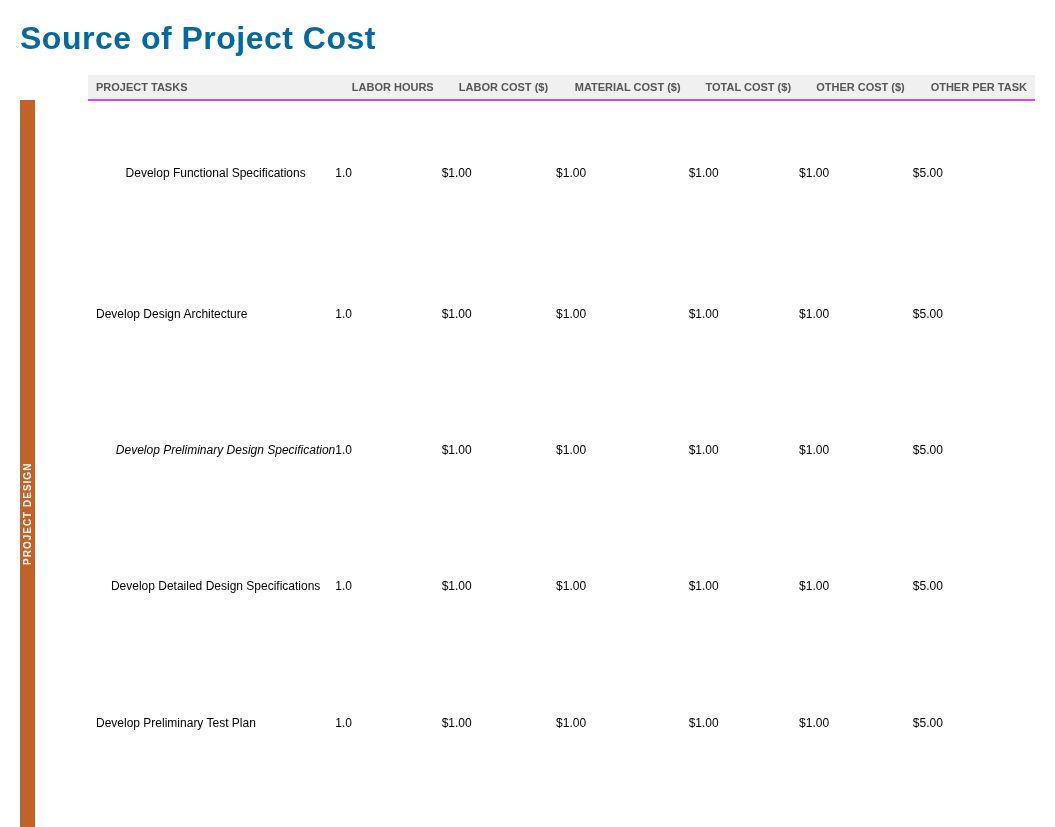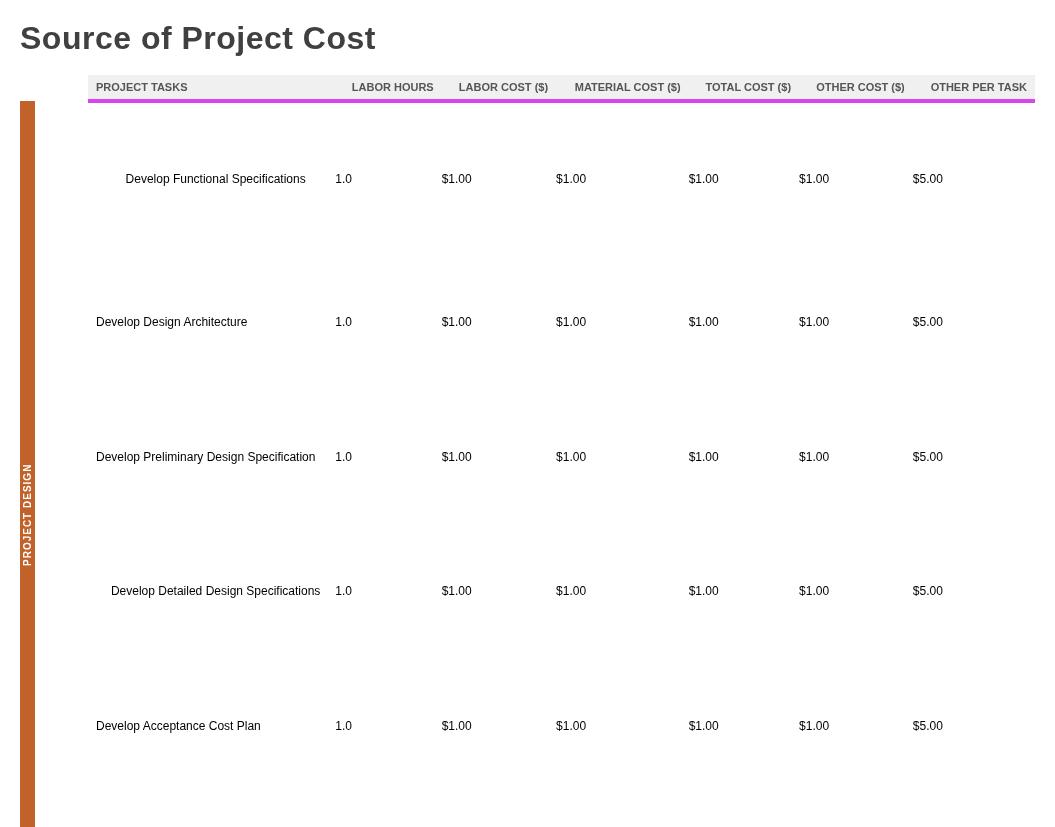--- a/index.html
+++ b/index.html
@@ -6,40 +6,40 @@
     body {
       font-family: Arial, sans-serif;
       background: #fff;
       padding: 20px;
       width: 1055px;
       min-height: 827px;
     }
     h1 {
       font-size: 32px;
       font-weight: bold;
-      color: #404040;
+      color: #0369a1;
       margin-bottom: 18px;
       letter-spacing: 0.5px;
     }
     .table-wrapper {
       width: 100%;
     }
     table {
       width: 100%;
       border-collapse: collapse;
       font-size: 12px;
     }
     thead tr th {
       background: #fff;
       color: #555;
       font-weight: bold;
       font-size: 11px;
       padding: 6px 8px;
       text-align: right;
-      border-bottom: 4px solid #d946ef;
+      border-bottom: 2px solid #d946ef;
       white-space: nowrap;
     }
     thead tr th:first-child {
       text-align: left;
       padding-left: 60px;
     }
     .label-cell {
       width: 40px;
       padding: 0 !important;
       border: none !important;
@@ -103,39 +103,39 @@
         <tr>
           <td style="text-align: left; padding-left: 8px;">Develop Design Architecture</td>
           <td>1.0</td>
           <td>$1.00</td>
           <td>$1.00</td>
           <td>$1.00</td>
           <td>$1.00</td>
           <td>$5.00</td>
         </tr>
         <tr>
-          <td style="text-align: left; padding-left: 8px;">Develop Preliminary Design Specification</td>
+          <td style="text-align: right; padding-left: 8px; font-style: italic;">Develop Preliminary Design Specification</td>
           <td>1.0</td>
           <td>$1.00</td>
           <td>$1.00</td>
           <td>$1.00</td>
           <td>$1.00</td>
           <td>$5.00</td>
         </tr>
         <tr>
           <td style="text-align: center; padding-left: 8px;">Develop Detailed Design Specifications</td>
           <td>1.0</td>
           <td>$1.00</td>
           <td>$1.00</td>
           <td>$1.00</td>
           <td>$1.00</td>
           <td>$5.00</td>
         </tr>
         <tr>
-          <td style="text-align: left; padding-left: 8px;">Develop Acceptance Cost Plan</td>
+          <td style="text-align: left; padding-left: 8px;">Develop Preliminary Test Plan</td>
           <td>1.0</td>
           <td>$1.00</td>
           <td>$1.00</td>
           <td>$1.00</td>
           <td>$1.00</td>
           <td>$5.00</td>
         </tr>
         <tr class="subtotal">
           <td style="text-align: left; padding-left: 8px; font-weight: bold;">Subtotal</td>
           <td>5.0</td>

